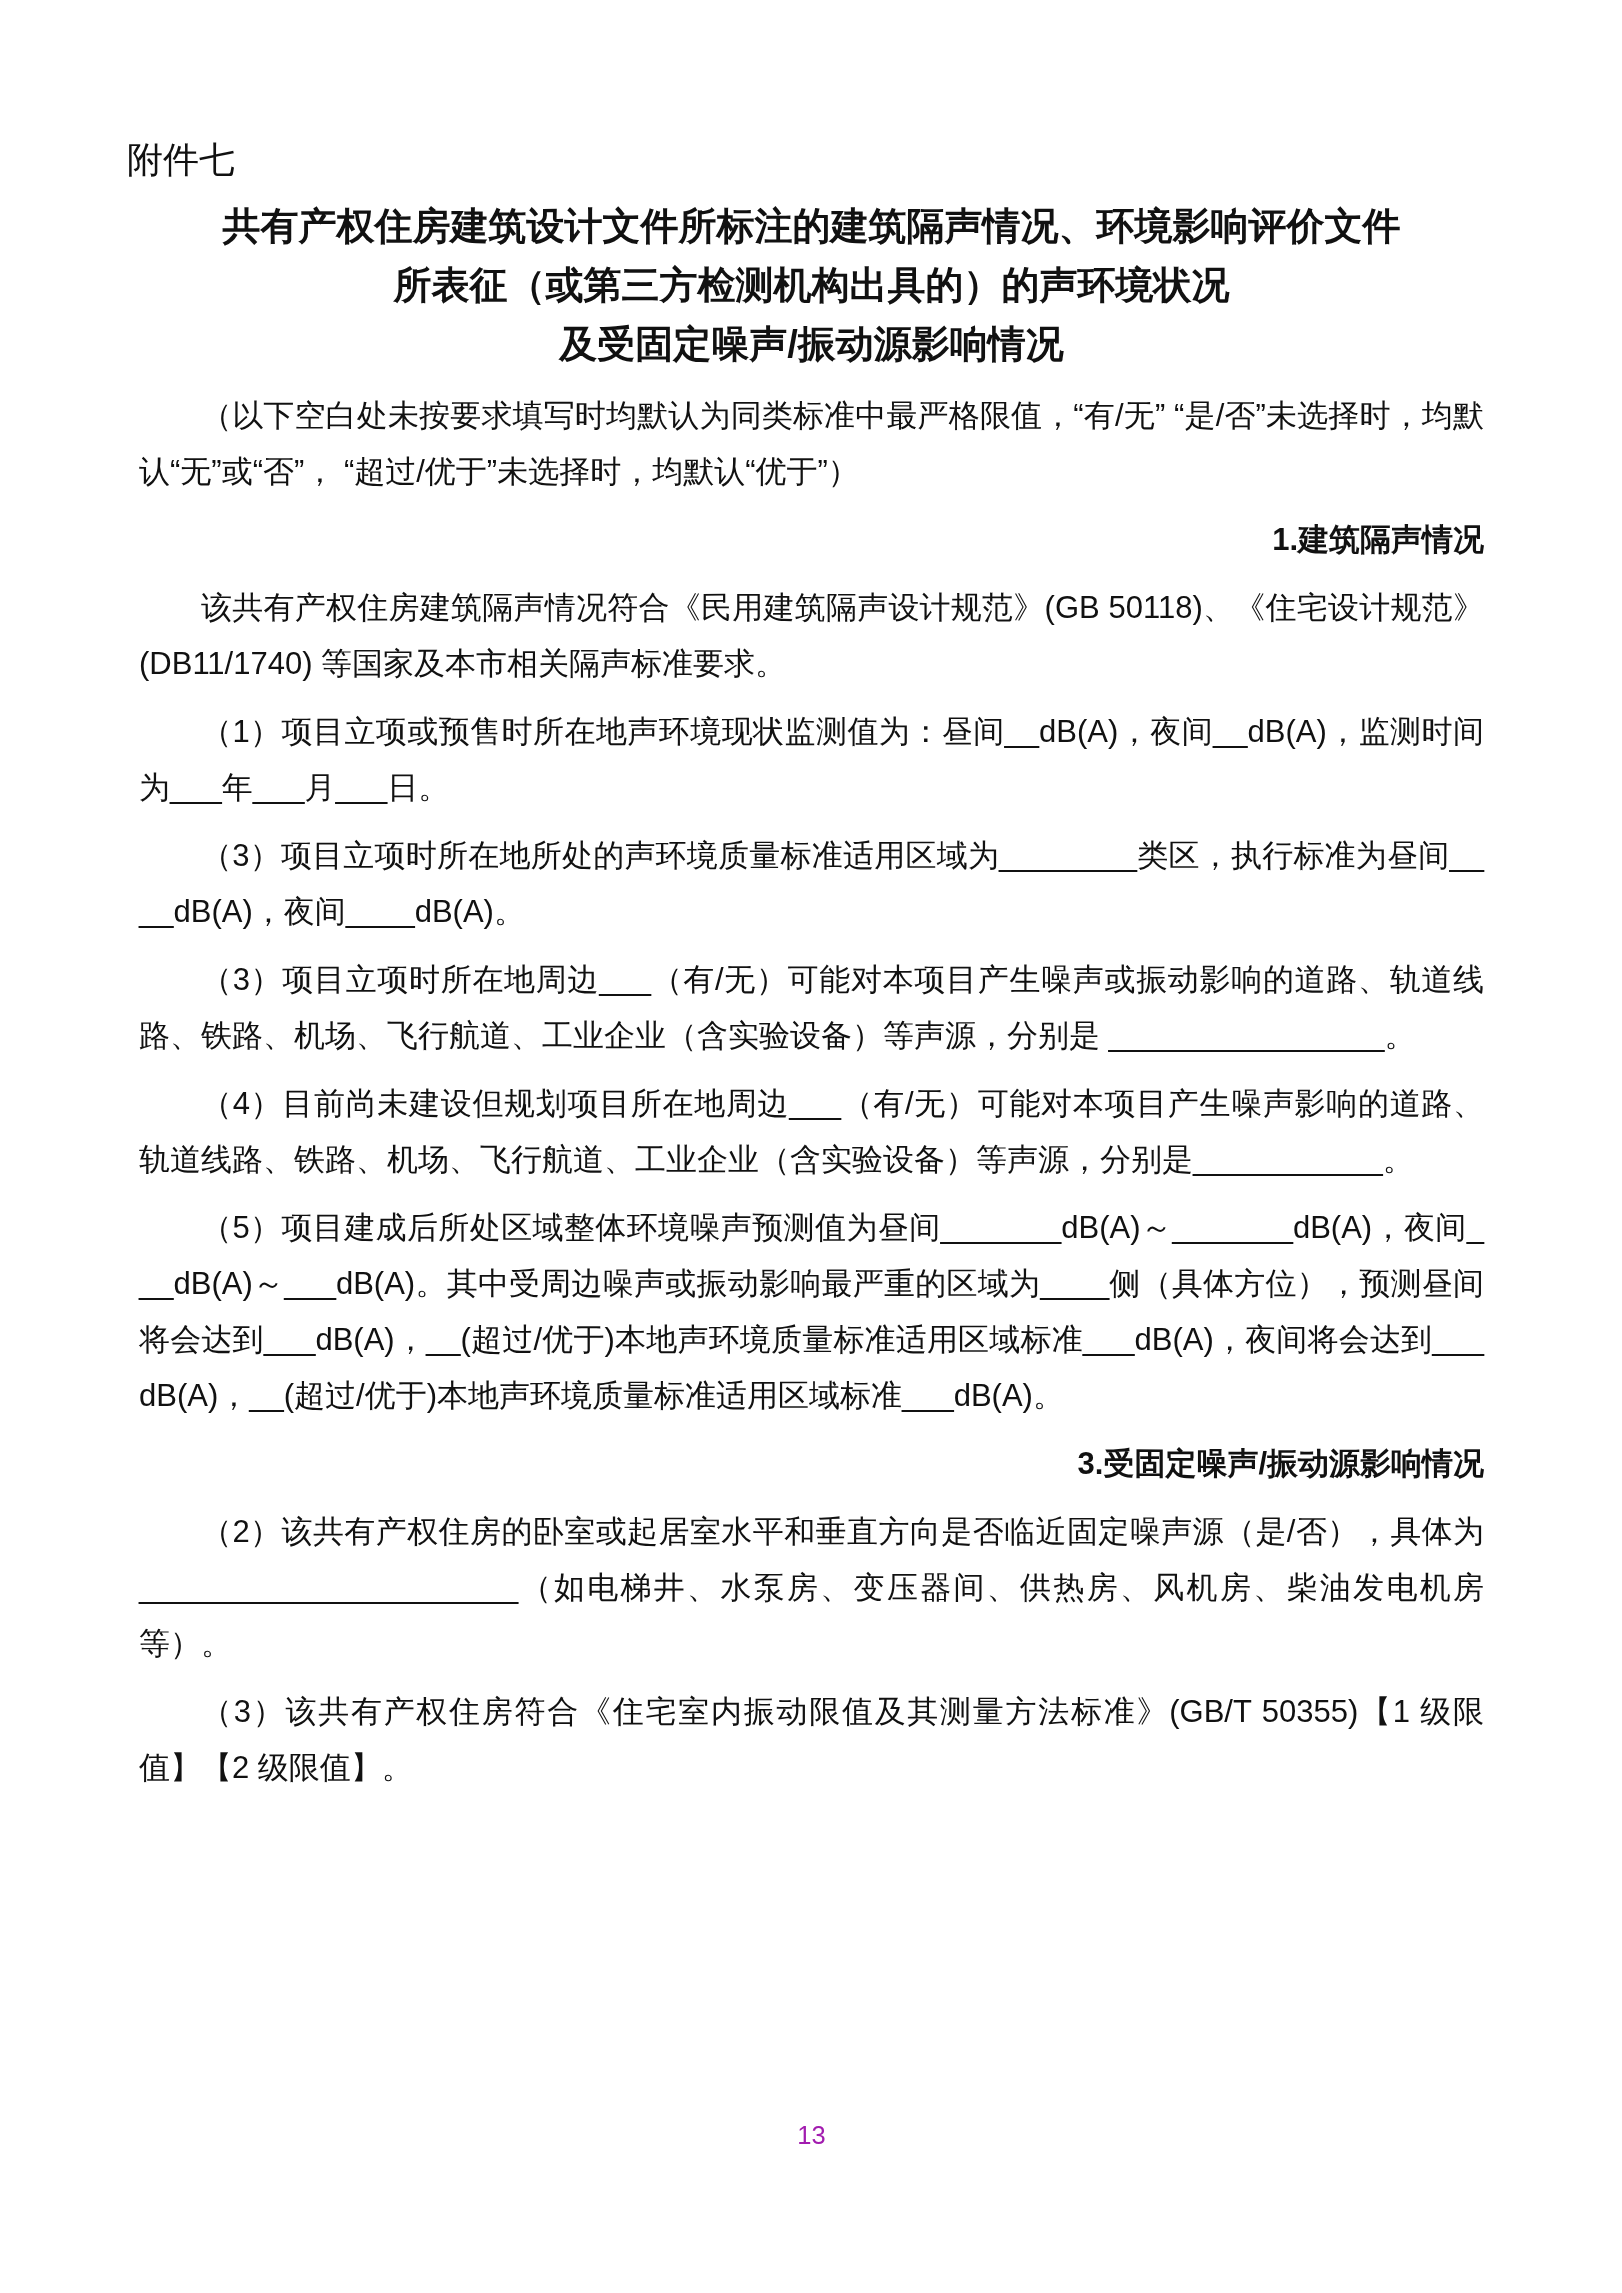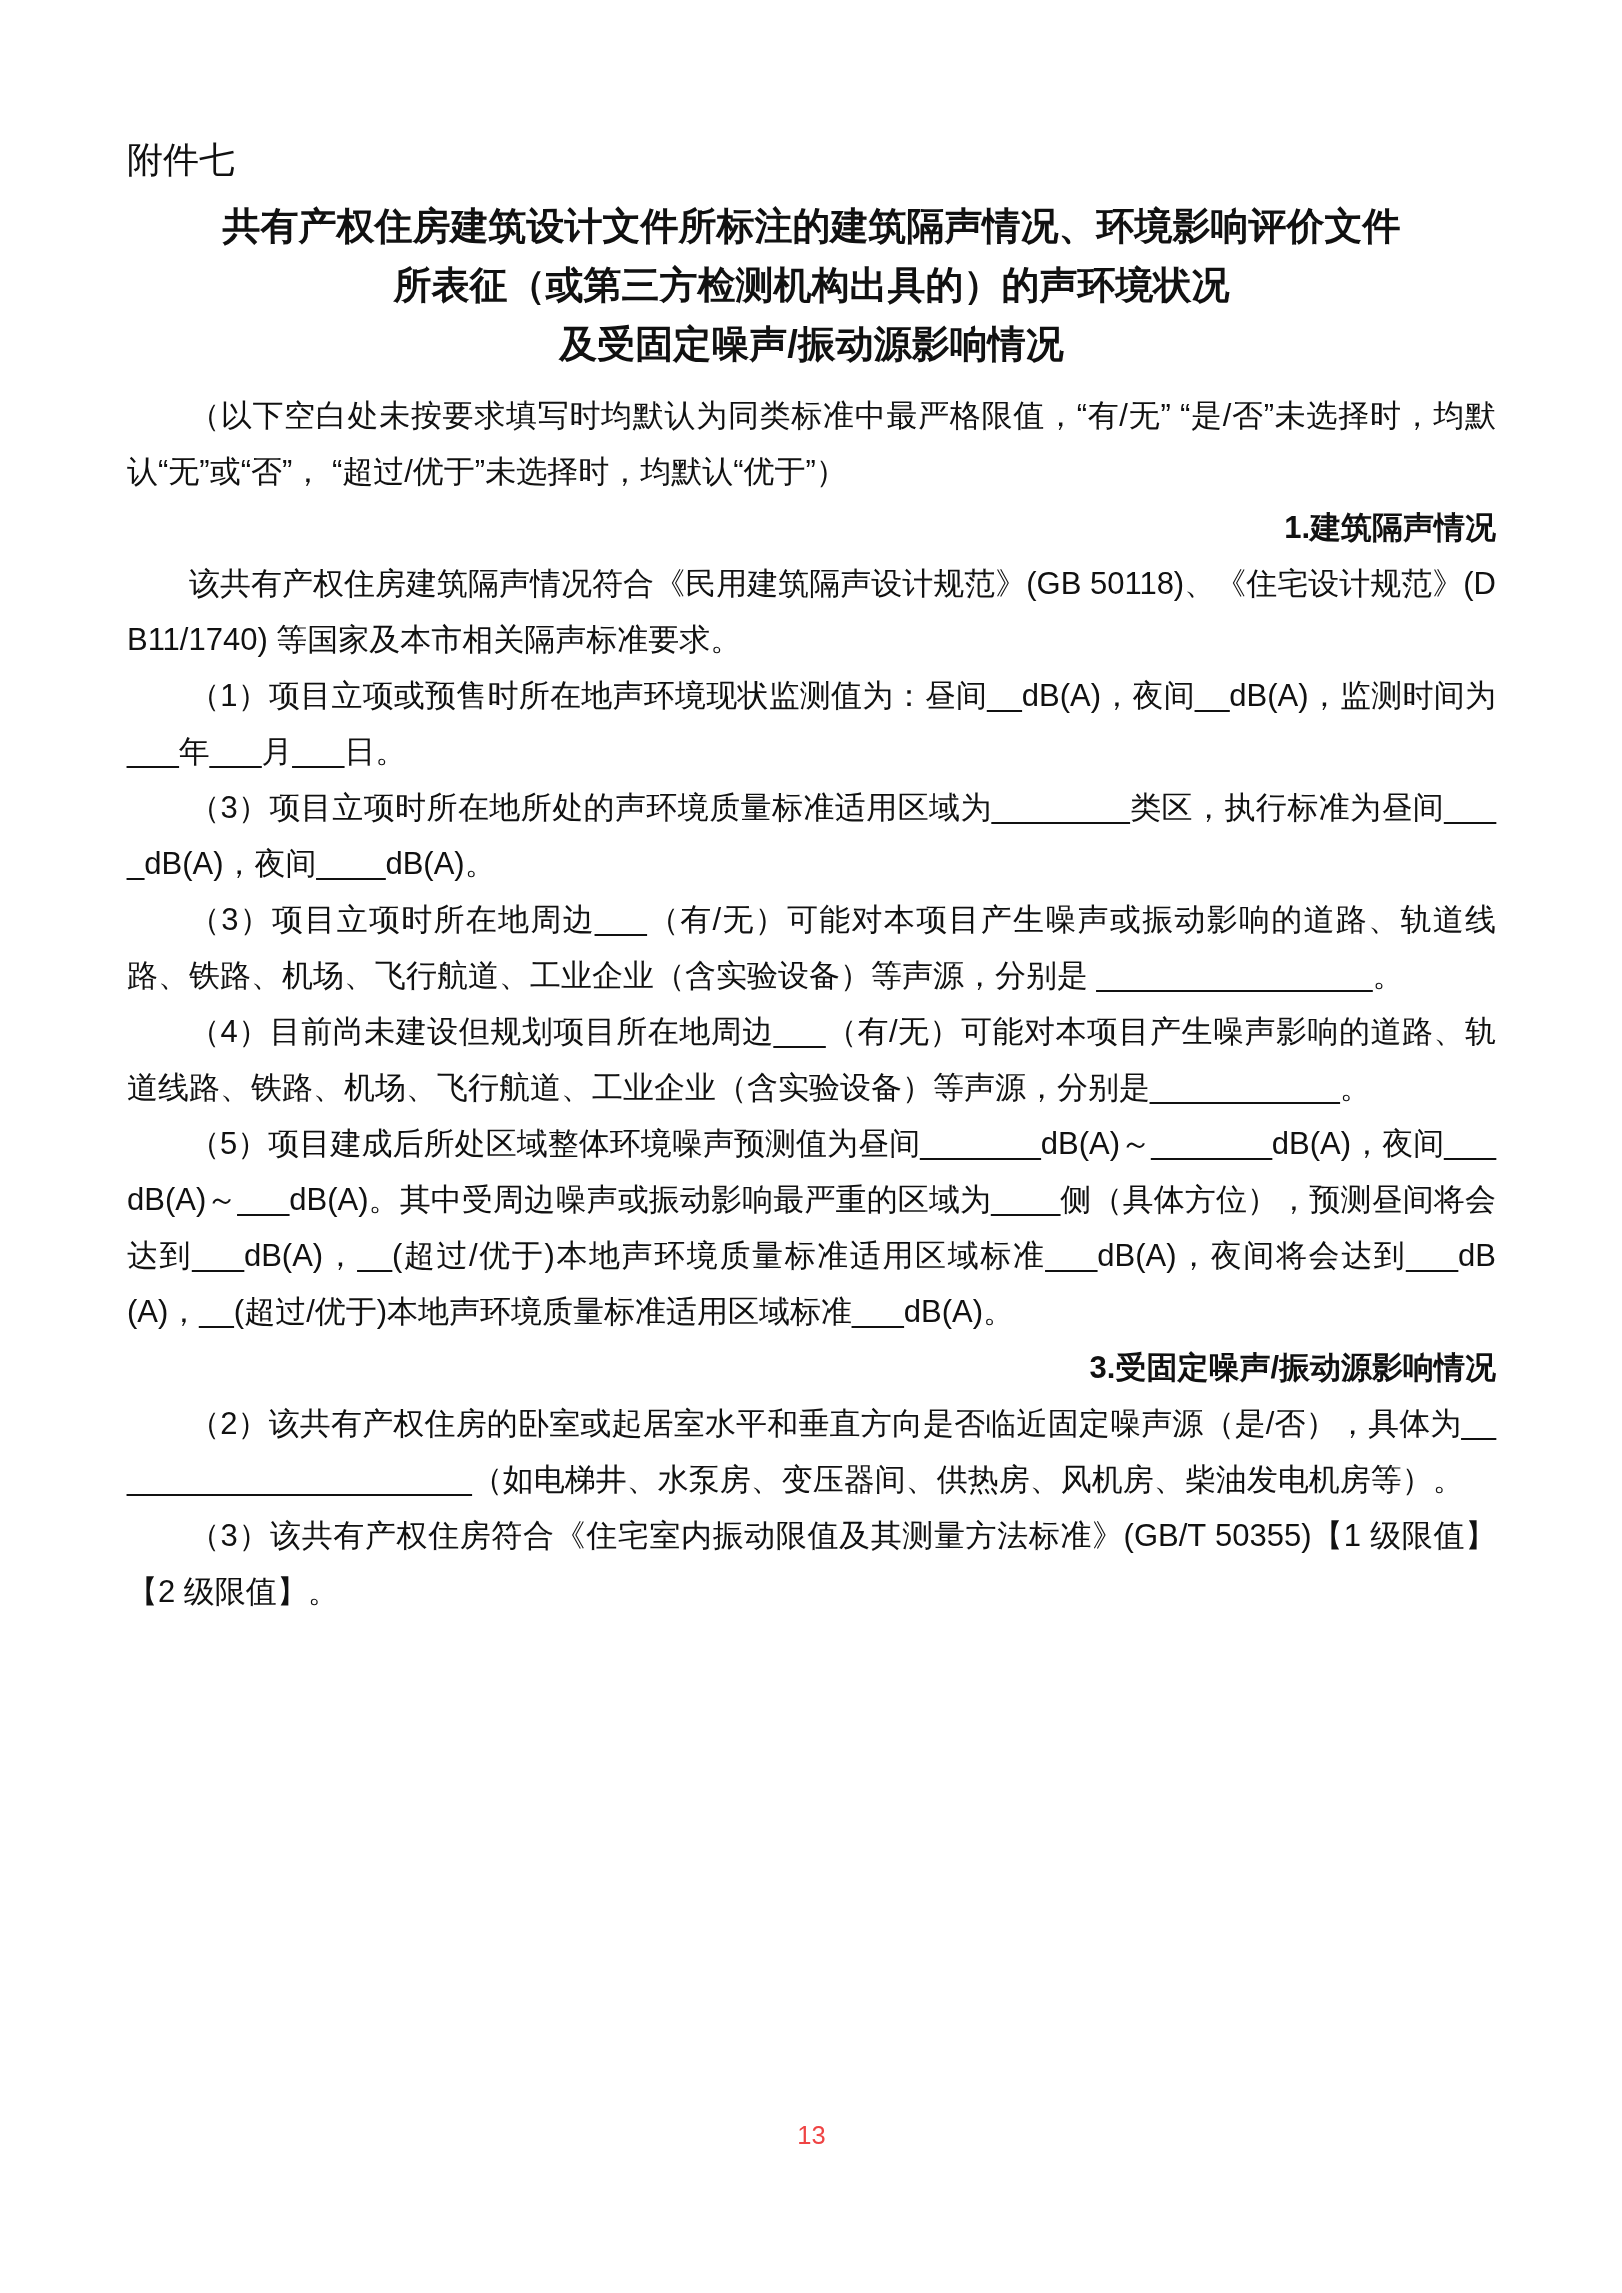--- a/index.html
+++ b/index.html
@@ -28,39 +28,39 @@
     text-align: center;
     font-size: 38px;
     font-weight: 700;
     line-height: 1.55;
     margin-bottom: 14.5px;
   }
   .title-line {
     display: block;
   }
   .para {
-    margin: 0;
+    margin: 12px;
     font-size: 31px;
     line-height: 56px;
     text-align: justify;
     text-indent: 2em;
     word-break: break-all;
   }
   .para.heading {
     font-weight: 700;
     text-align: right;
   }
   .page-number {
     position: absolute;
     left: 0;
     right: 0;
     bottom: 135px;
     text-align: center;
     font-size: 25.5px;
-    color: #ef4444;
+    color: #a21caf;
   }
 </style>
 </head>
 <body>
 
 <div class="page">
 
   <div class="attachment">附件七</div>
 
   <div class="title">

